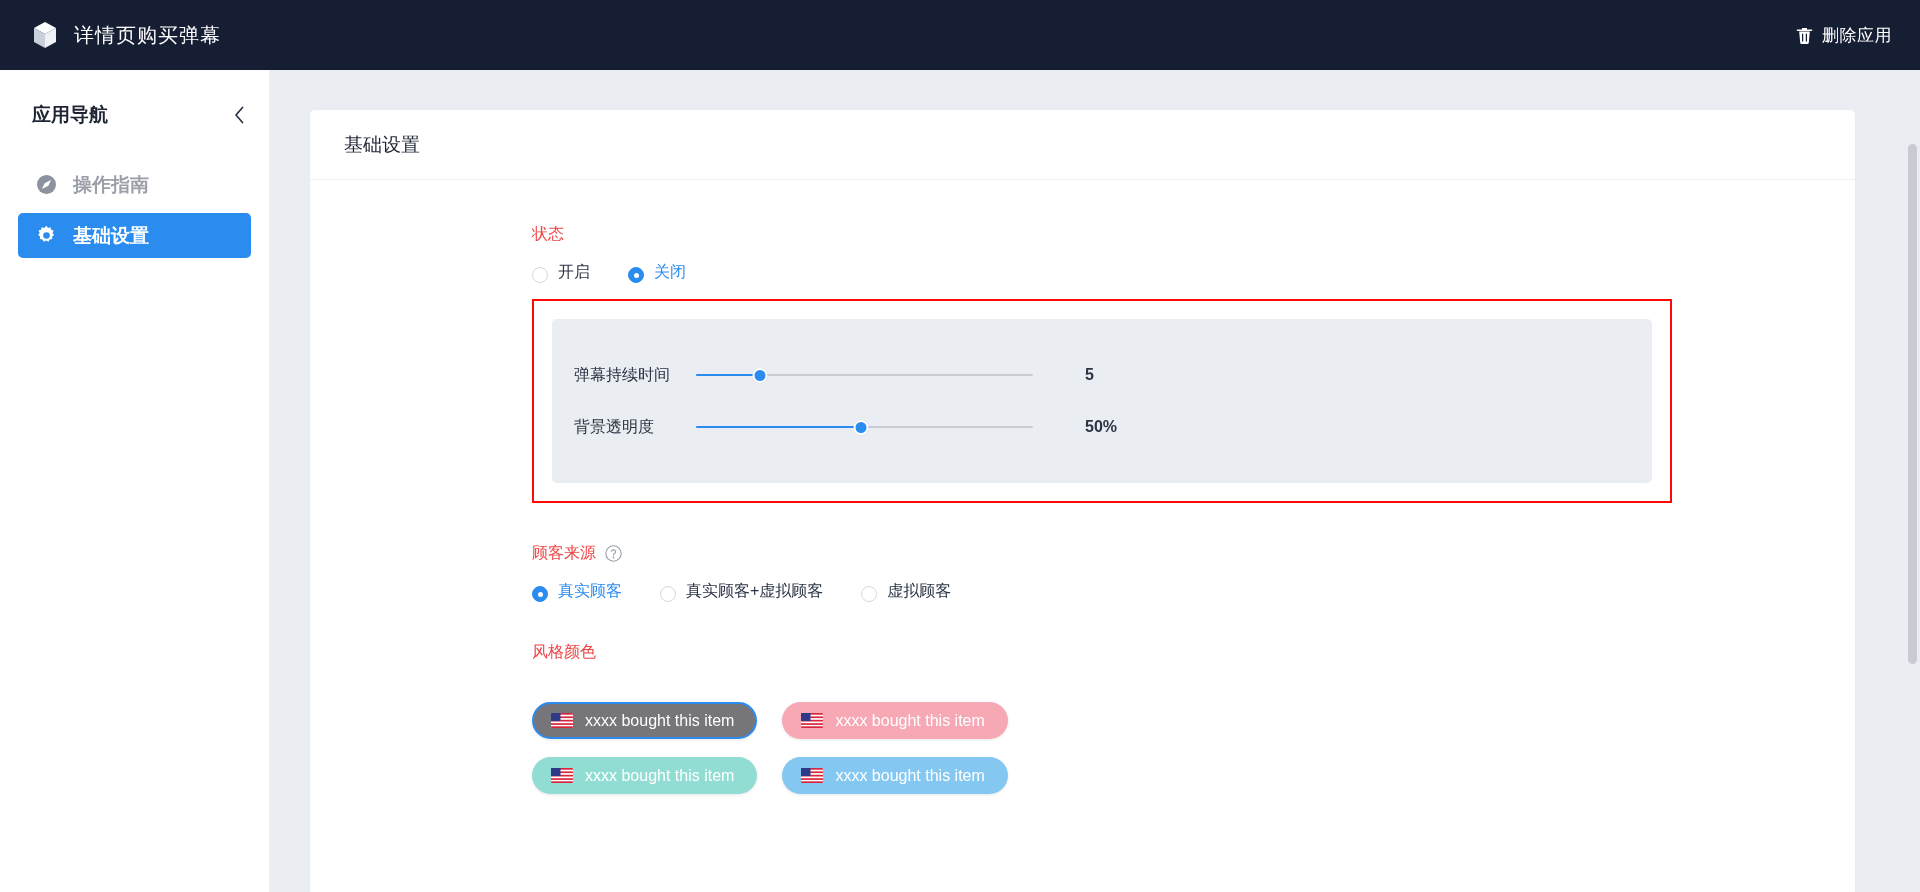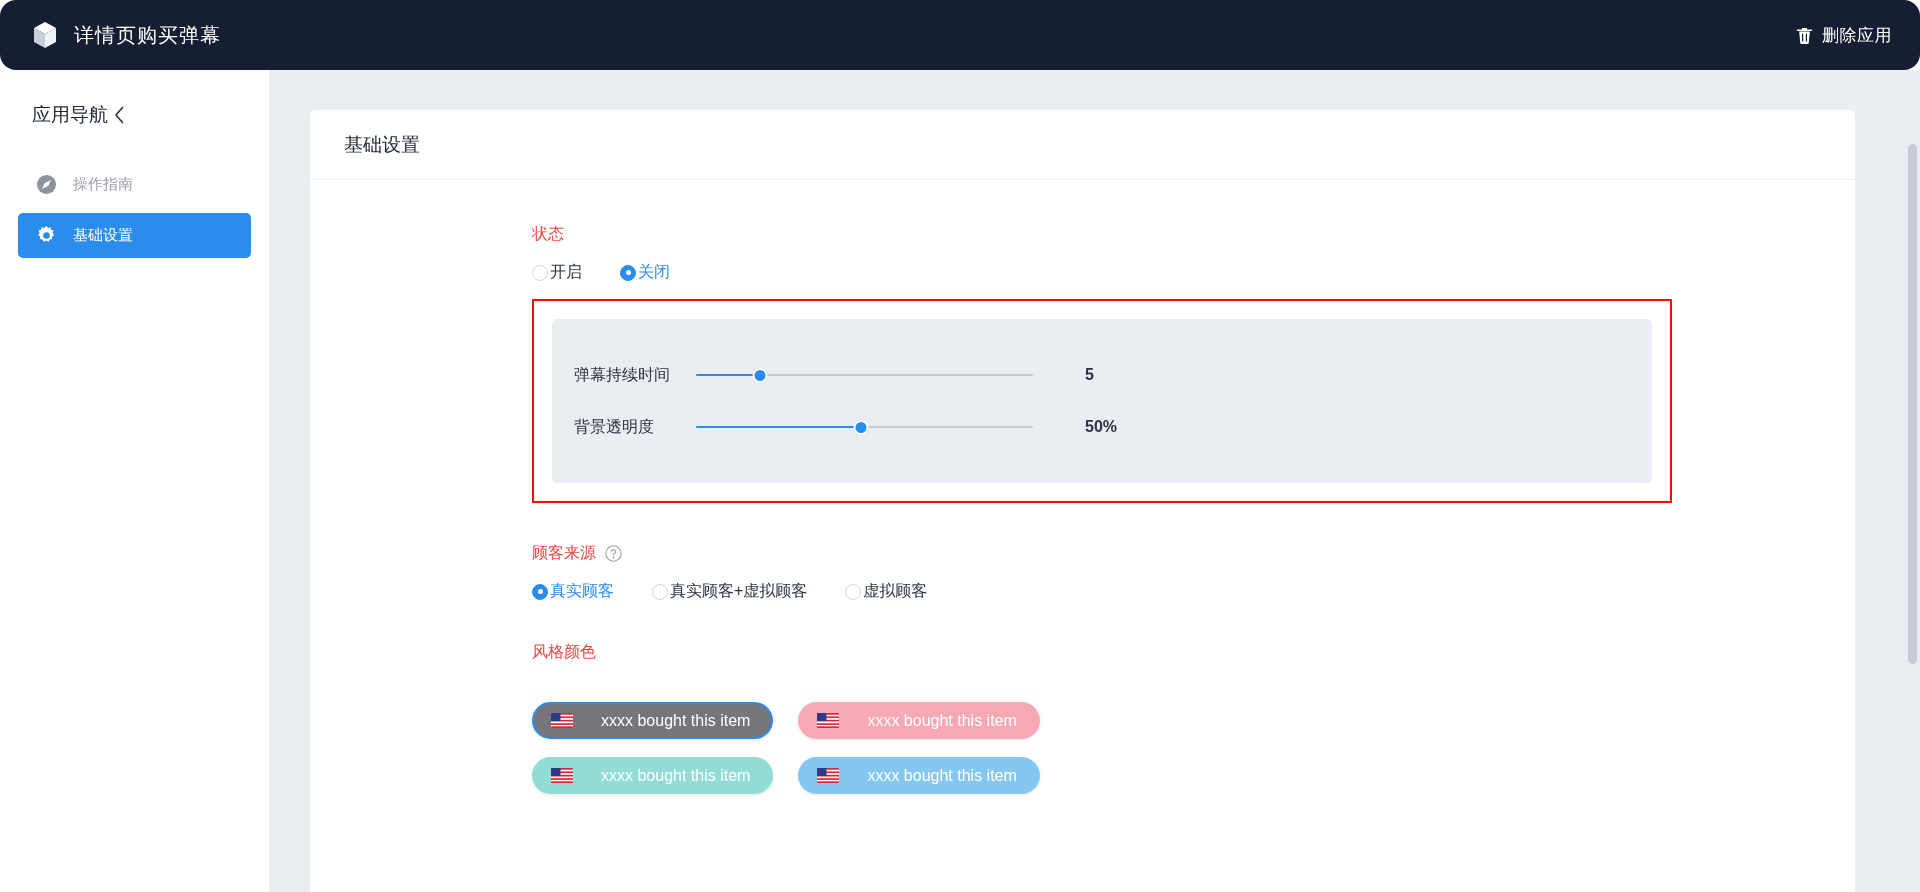--- a/index.html
+++ b/index.html
@@ -11,53 +11,54 @@
   }
   .app { width: 1920px; height: 892px; position: relative; overflow: hidden; }
 
   
   .topbar {
     height: 70px; width: 1920px;
     background: #161e33;
     display: flex; align-items: center;
     justify-content: space-between;
     padding: 0 28px 0 32px;
-    position: relative; z-index: 5; border-radius: 16px;
+    position: relative; z-index: 5;
   }
   .brand { display: flex; align-items: center; gap: 16px; }
   .cube-icon { width: 26px; height: 28px; display: block; }
   .brand-title { color: #ffffff; font-size: 20px; letter-spacing: 1px; }
   .delete-app { display: flex; align-items: center; gap: 9px; cursor: pointer; }
   .trash-icon { width: 17px; height: 19px; display: block; }
   .delete-label { color: #ffffff; font-size: 17px; letter-spacing: .5px; }
 
   
   .body-row { display: flex; height: 822px; width: 1920px; }
 
   
   .sidebar {
     width: 270px; background: #ffffff; flex: 0 0 270px;
     border-right: 1px solid #edeff2;
     padding-top: 10px;
   }
   .side-head {
-    display: flex; align-items: center; justify-content: flex-start;
+    display: flex; align-items: center; justify-content: space-between;
     padding: 22px 18px 0 32px;
+    font-weight: bold;
   }
   .side-head-title { font-size: 19px; color: #1d2433; }
   .collapse-btn { cursor: pointer; padding: 2px 6px; }
   .chev-left { width: 11px; height: 18px; display: block; }
   .side-nav { margin-top: 34px; padding: 0 18px; }
   .nav-item {
     display: flex; align-items: center; gap: 16px;
     height: 45px; padding: 0 18px;
     border-radius: 5px; cursor: pointer;
     margin-bottom: 6px;
   }
-  .nav-item .nav-label { font-size: 15px; color: #9a9fa8; }
+  .nav-item .nav-label { font-size: 19px; color: #9a9fa8; font-weight: bold; }
   .nav-item.active { background: #2b8cf0; }
   .nav-item.active .nav-label { color: #ffffff; }
   .nav-ico { width: 21px; height: 21px; display: block; flex: 0 0 21px; }
 
   
   .content {
     flex: 1; background: #eaedf1;
     padding: 40px 0 0 40px;
     position: relative;
     overflow: hidden;
@@ -75,21 +76,21 @@
     border-bottom: 1px solid #eef0f3;
     font-size: 19px; color: #1d2433;
   }
   .card-body { padding: 44px 0 0 222px; }
 
   .field-label { font-size: 16px; color: #ef4444; margin-bottom: 17px; display: inline-block; }
   .field-label-row { display: flex; align-items: center; gap: 9px; margin-bottom: 17px; }
   .help-icon { width: 17px; height: 17px; display: block; cursor: pointer; }
 
   .radio-row { display: flex; align-items: center; gap: 38px; }
-  .radio-opt { display: flex; align-items: center; gap: 2px; cursor: pointer; }
+  .radio-opt { display: flex; align-items: flex-end; gap: 10px; cursor: pointer; }
   .radio-dot {
     width: 16px; height: 16px; border-radius: 50%;
     border: 1px solid #d5d8de; background: #fff;
     display: inline-block; flex: 0 0 16px; position: relative;
   }
   .radio-opt.checked .radio-dot { border-color: #2b8cf0; background: #2b8cf0; }
   .radio-opt.checked .radio-dot:after {
     content: ""; position: absolute; left: 50%; top: 50%;
     width: 5px; height: 5px; margin: -2.5px 0 0 -2.5px;
     border-radius: 50%; background: #ffffff;
@@ -125,21 +126,21 @@
     transform: translateX(-50%); cursor: grab;
   }
   .slider-val { margin-left: 52px; font-size: 16px; font-weight: bold; color: #2b3444; }
 
   .section-gap { margin-top: 40px; }
 
   
   .chip-grid { margin-top: 22px; }
   .chip-line { display: flex; gap: 25px; margin-bottom: 18px; }
   .chip {
-    display: flex; align-items: center; gap: 28px;
+    display: flex; align-items: center; gap: 12px;
     height: 37px; border-radius: 19px;
     padding: 0 21px 0 17px;
     color: #ffffff; font-size: 16px;
     cursor: pointer; border: 2px solid transparent;
     box-shadow: 0 1px 3px rgba(0,0,0,.10);
   }
   .chip.selected { border-color: #2b8cf0; }
   .flag { width: 22px; height: 15px; display: block; flex: 0 0 22px; border-radius: 1px; }
 
   

